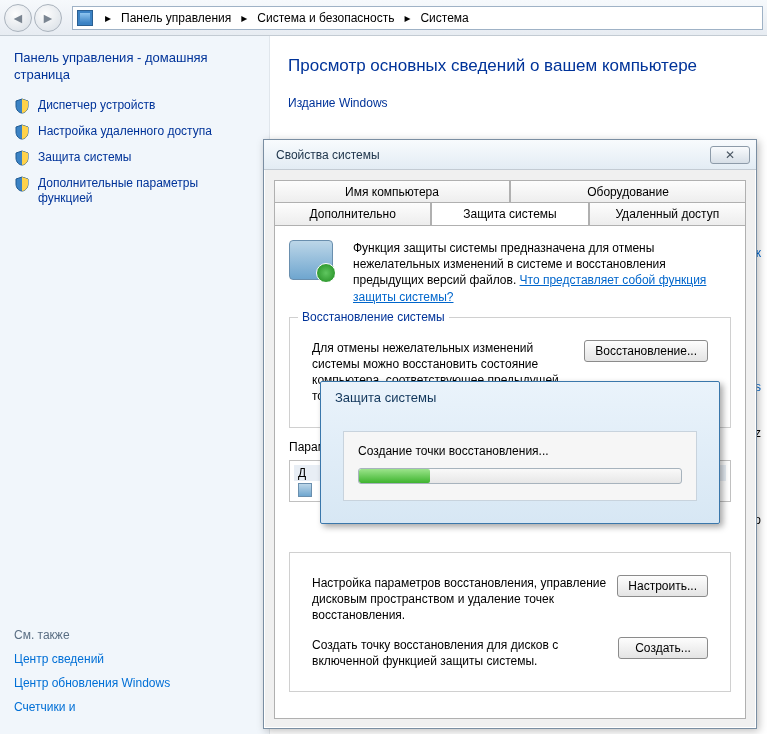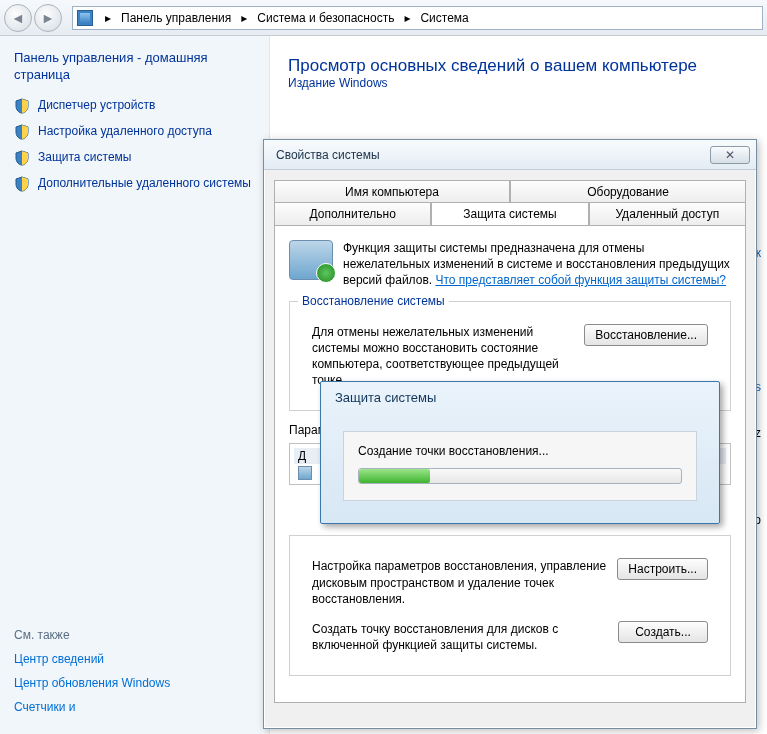--- a/index.html
+++ b/index.html
@@ -21,39 +21,39 @@
   .side-heading { color: #003399; font-size: 13px; margin-bottom: 14px; line-height: 1.3; }
   .side-item { display: flex; align-items: flex-start; margin-bottom: 10px; }
   .side-item .shield { width: 16px; height: 16px; margin-right: 8px; flex-shrink: 0; }
   .side-item span.lbl { color: #003399; line-height: 1.3; }
   .side-bottom {}
   .side-subhead { color: #5a6e83; margin-bottom: 10px; }
   .side-link { color: #006fd6; margin-bottom: 10px; }
 
   .content { flex: 1; padding: 20px 18px; position: relative; }
   .page-title { color: #003399; font-size: 17px; font-weight: 400; }
-  .section-title { color: #003399; margin-bottom: 6px; }
+  .section-title { color: #003399; margin-bottom: 6px; margin-top: 20px; }
 
   
   .dialog { position: absolute; left: 263px; top: 139px; width: 494px; height: 590px; background: #f0f0f0; border: 1px solid #7a8ea2; box-shadow: 0 0 0 1px #ffffff inset, 2px 2px 8px rgba(0,0,0,0.25); }
   .dlg-title { height: 30px; background: linear-gradient(#f8fbfd, #e3ecf4); display: flex; align-items: center; justify-content: space-between; padding: 0 6px 0 12px; border-bottom: 1px solid #c3cbd3; }
   .dlg-title-text { color: #21374d; }
   .dlg-close { width: 40px; height: 18px; border: 1px solid #8d9ba9; border-radius: 3px; background: linear-gradient(#f9fbfd, #d7dfe7); display: flex; align-items: center; justify-content: center; font-size: 11px; color: #4a5663; }
   .dlg-body { padding: 10px 10px 6px 10px; }
   .tabrow { display: flex; }
   .tab { background: linear-gradient(#fdfdfd, #ededed); border: 1px solid #b0b0b0; border-bottom: none; padding: 4px 0; text-align: center; color: #000; }
   .tabrow.r1 .tab { flex: 1; }
   .tabrow.r2 { margin-top: -1px; }
   .tabrow.r2 .tab { flex: 1; }
   .tab.active { background: #ffffff; position: relative; z-index: 2; }
   .tabpage { background: #ffffff; border: 1px solid #b0b0b0; padding: 14px 14px 14px 14px; min-height: 470px; position: relative; }
   .intro { display: flex; margin-bottom: 12px; }
   .intro-ico { width: 44px; height: 40px; margin-right: 10px; flex-shrink: 0; background: linear-gradient(#bcd6e8, #6fa6cf); border-radius: 4px; position: relative; border: 1px solid #6a8fae; }
   .intro-ico::after { content: ""; position: absolute; right: -4px; bottom: -4px; width: 18px; height: 18px; background: radial-gradient(#5fc65f, #1f8a1f); border-radius: 50%; border: 1px solid #fff; }
-  .intro-txt { line-height: 1.35; color: #000; }
+  .intro-txt { line-height: 1.35; color: #000; margin-left: 10px; }
   .intro-txt a { color: #0066cc; text-decoration: underline; }
   .groupbox { border: 1px solid #d0d0d0; border-radius: 0; padding: 22px; margin-bottom: 12px; position: relative; }
   .group-title { position: absolute; top: -8px; left: 8px; background: #fff; padding: 0 4px; color: #003399; }
   .group-row { display: flex; justify-content: space-between; gap: 10px; }
   .group-text { line-height: 1.35; color: #000; flex: 1; }
   .win-btn { background: linear-gradient(#fdfdfd, #e4e4e4); border: 1px solid #8b8b8b; border-radius: 3px; padding: 3px 10px; min-width: 120px; text-align: center; color: #000; height: 22px; }
   .win-btn.small { min-width: 90px; }
   .win-btn:disabled, .win-btn.disabled { color: #9a9a9a; }
 
   .param-block { color: #000; margin-bottom: 10px; }
@@ -114,21 +114,21 @@
             <path d="M8 1 L14 3 V8 C14 12 11 15 8 15 C5 15 2 12 2 8 V3 Z" fill="#3b82c4" stroke="#1f5a92"></path>
             <path d="M8 1 L14 3 V8 C14 12 11 15 8 15 Z" fill="#ffd24a"></path>
           </svg>
         <span class="lbl">Защита системы</span>
       </div>
       <div class="side-item">
         <svg class="shield" viewBox="0 0 16 16">
             <path d="M8 1 L14 3 V8 C14 12 11 15 8 15 C5 15 2 12 2 8 V3 Z" fill="#3b82c4" stroke="#1f5a92"></path>
             <path d="M8 1 L14 3 V8 C14 12 11 15 8 15 Z" fill="#ffd24a"></path>
           </svg>
-        <span class="lbl">Дополнительные удаленного системы</span>
+        <span class="lbl">Дополнительные параметры функцией</span>
       </div>
     </div>
     <div class="side-bottom">
       <div class="side-subhead">См. также</div>
       <div class="side-link">Центр сведений</div>
       <div class="side-link">Центр обновления Windows</div>
       <div class="side-link">Счетчики и</div>
     </div>
   </div>
 

